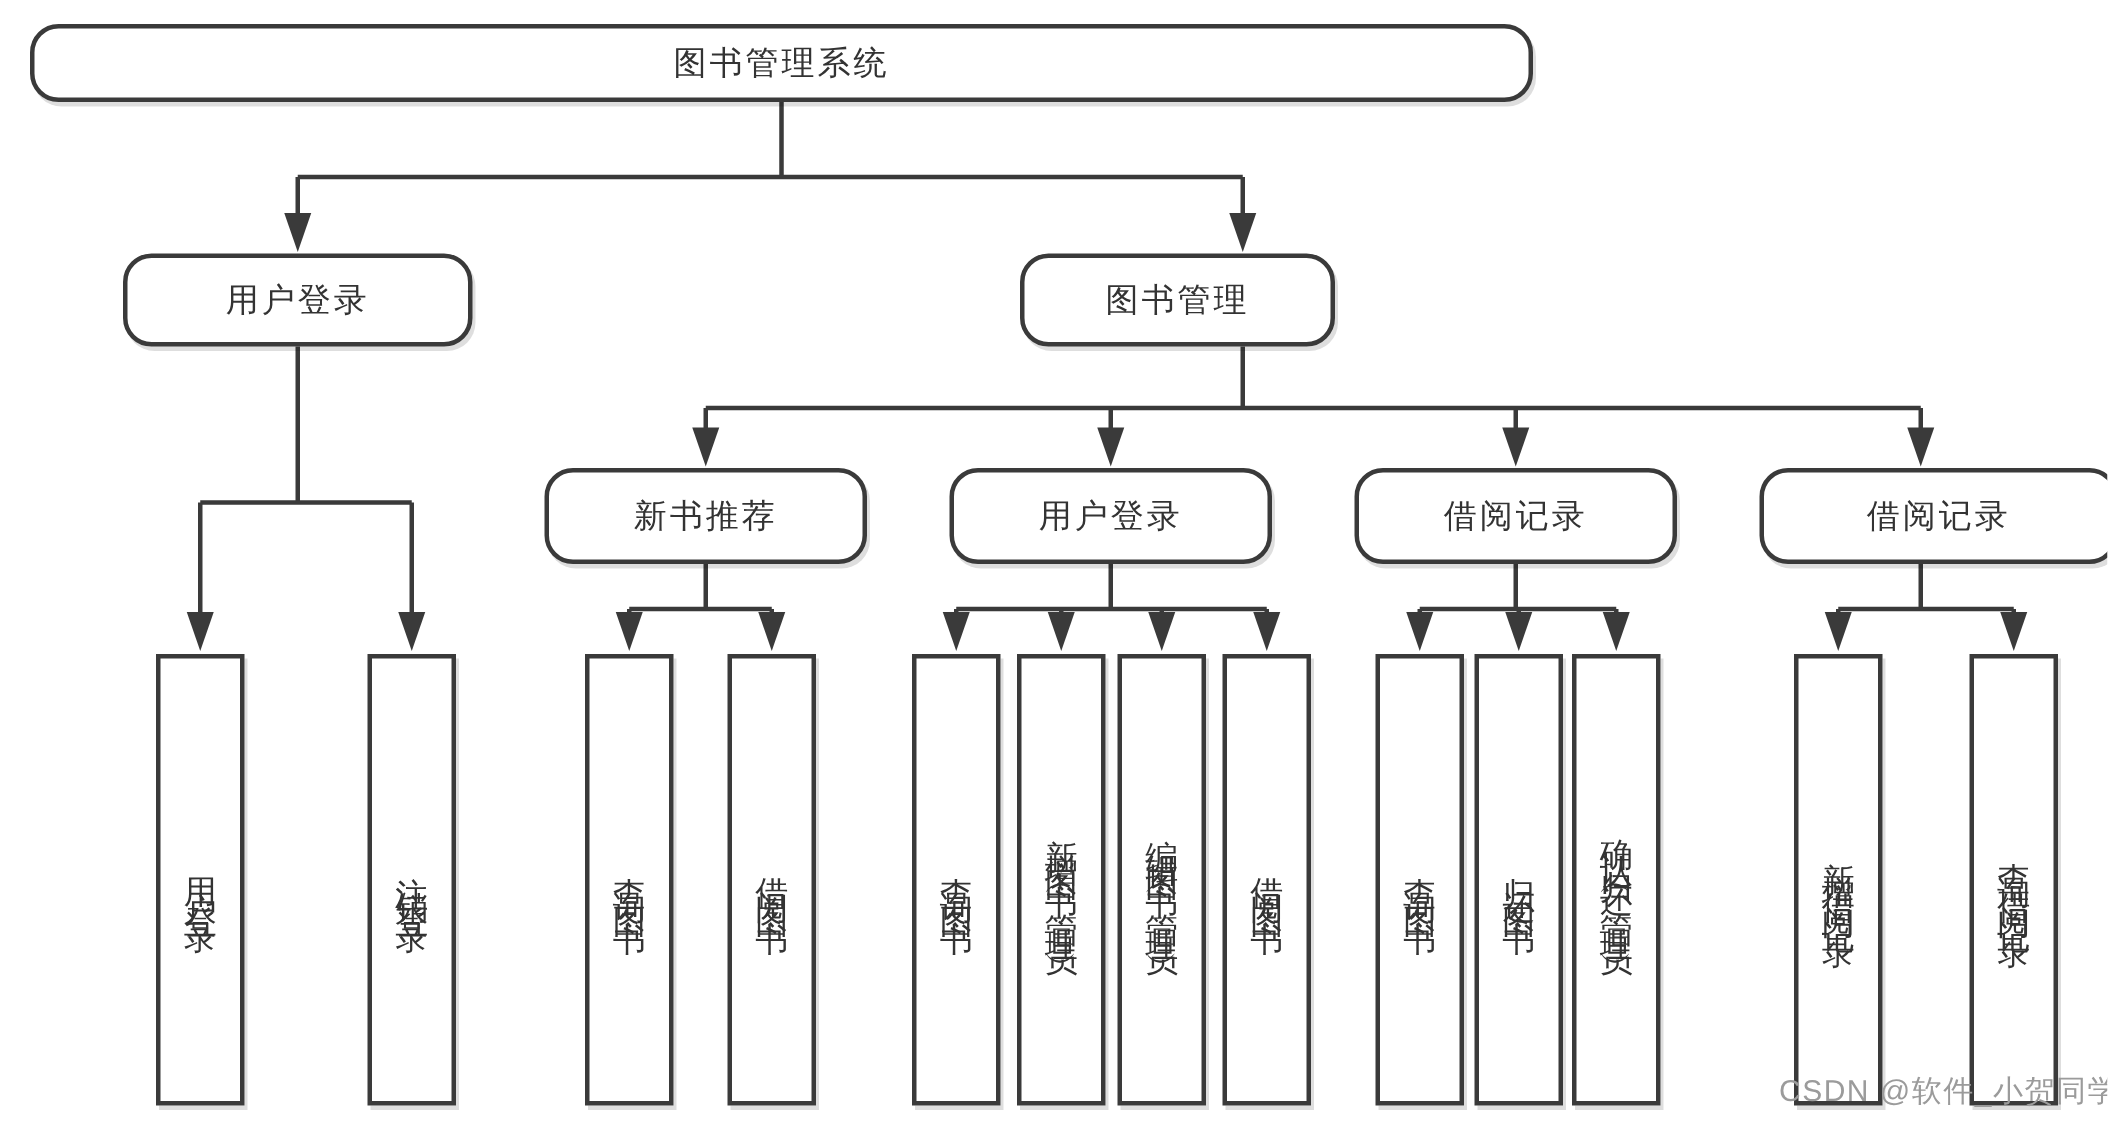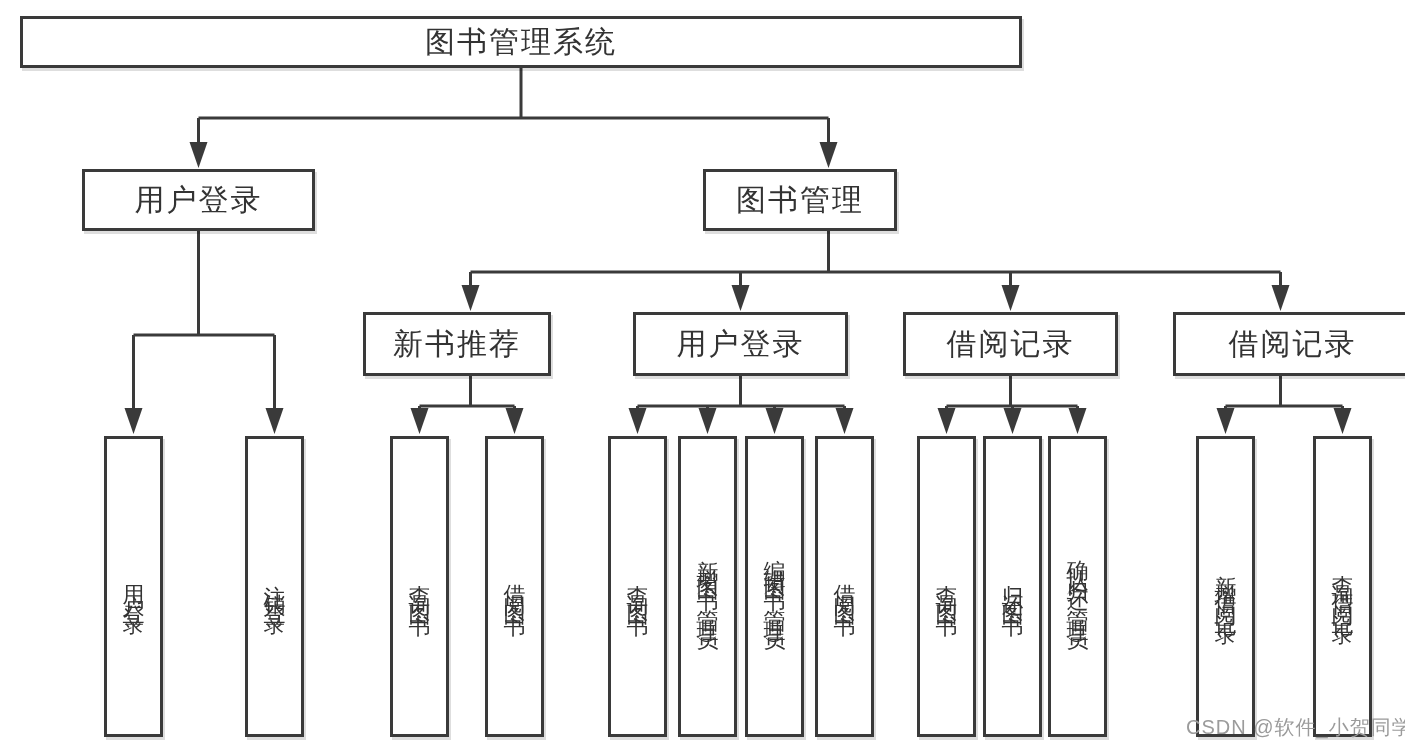--- a/index.html
+++ b/index.html
@@ -23,23 +23,24 @@
   .node{
     position:absolute;
     box-sizing:border-box;
     background:#ffffff;
     border:3px solid var(--line);
     box-shadow:2px 3px 0 rgba(0,0,0,0.13);
     display:flex;align-items:center;justify-content:center;
     color:var(--text);
   }
   .h{
-    font-size:30px;
+    font-size:22px;
     letter-spacing:2px;
     white-space:nowrap;
+    border-radius:19px;
   }
   .v .vt{
     writing-mode:vertical-rl;
     text-orientation:mixed;
     font-size:22px;
     letter-spacing:10px;
     line-height:1;
     color:var(--text);
   }
   .watermark{
@@ -107,23 +108,23 @@
     <polygon points="937.5,408 955.5,408 946.5,434"></polygon>
     <polygon points="1003.5,408 1021.5,408 1012.5,434"></polygon>
     <polygon points="1068.5,408 1086.5,408 1077.5,434"></polygon>
     <polygon points="1216.5,408 1234.5,408 1225.5,434"></polygon>
     <polygon points="1333.5,408 1351.5,408 1342.5,434"></polygon>
   </svg>
 
   <div class="node h" style="left:20px;top:16px;width:1002px;height:52px">图书管理系统</div>
 
   <div class="node h" style="left:82px;top:169px;width:233px;height:62px">用户登录</div>
-  <div class="node h" style="left:703px;top:169px;width:194px;height:62px">图书管理</div>
+  <div class="node h" style="left:680px;top:169px;width:210px;height:62px">图书管理</div>
 
-  <div class="node h" style="left:363px;top:312px;width:188px;height:64px">新书推荐</div>
+  <div class="node h" style="left:363px;top:312px;width:215px;height:64px">新书推荐</div>
   <div class="node h" style="left:633px;top:312px;width:215px;height:64px">用户登录</div>
   <div class="node h" style="left:903px;top:312px;width:215px;height:64px">借阅记录</div>
   <div class="node h" style="left:1173px;top:312px;width:239px;height:64px">借阅记录</div>
 
   <div class="node v" style="left:104px;top:436px;width:59px;height:301px">
     <span class="vt">用户登录</span>
   </div>
   <div class="node v" style="left:245px;top:436px;width:59px;height:301px">
     <span class="vt">注销登录</span>
   </div>

